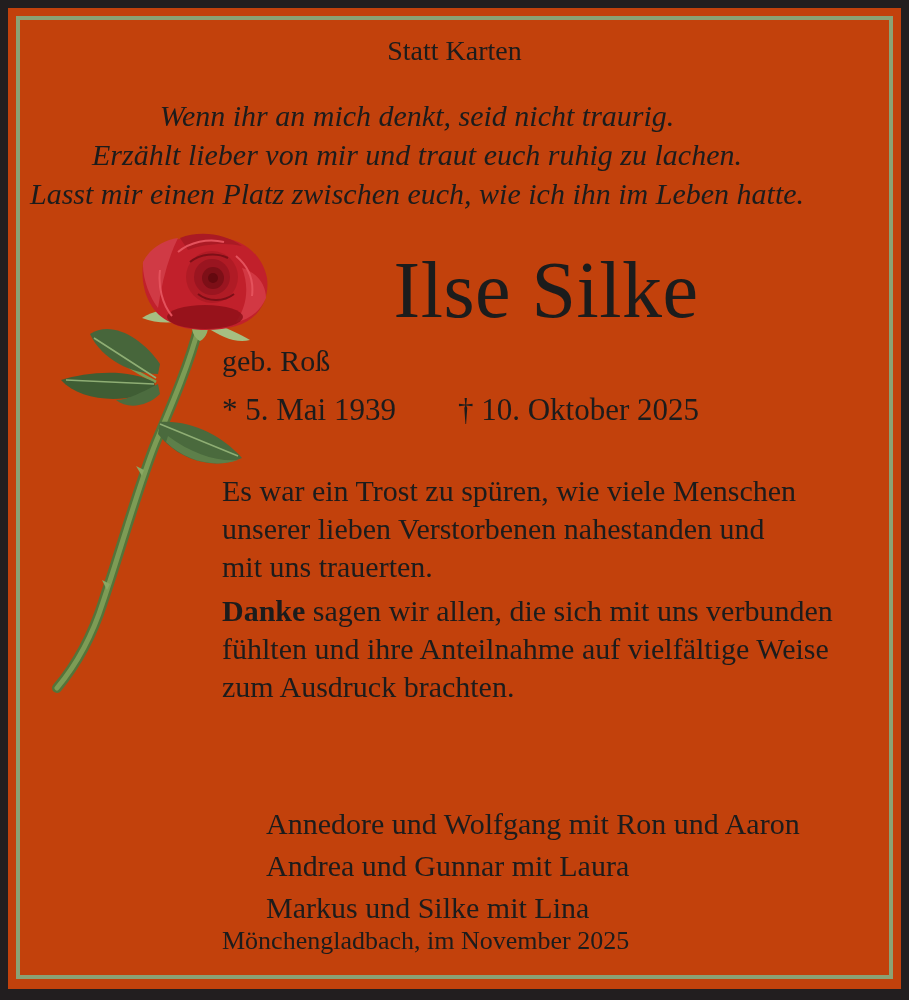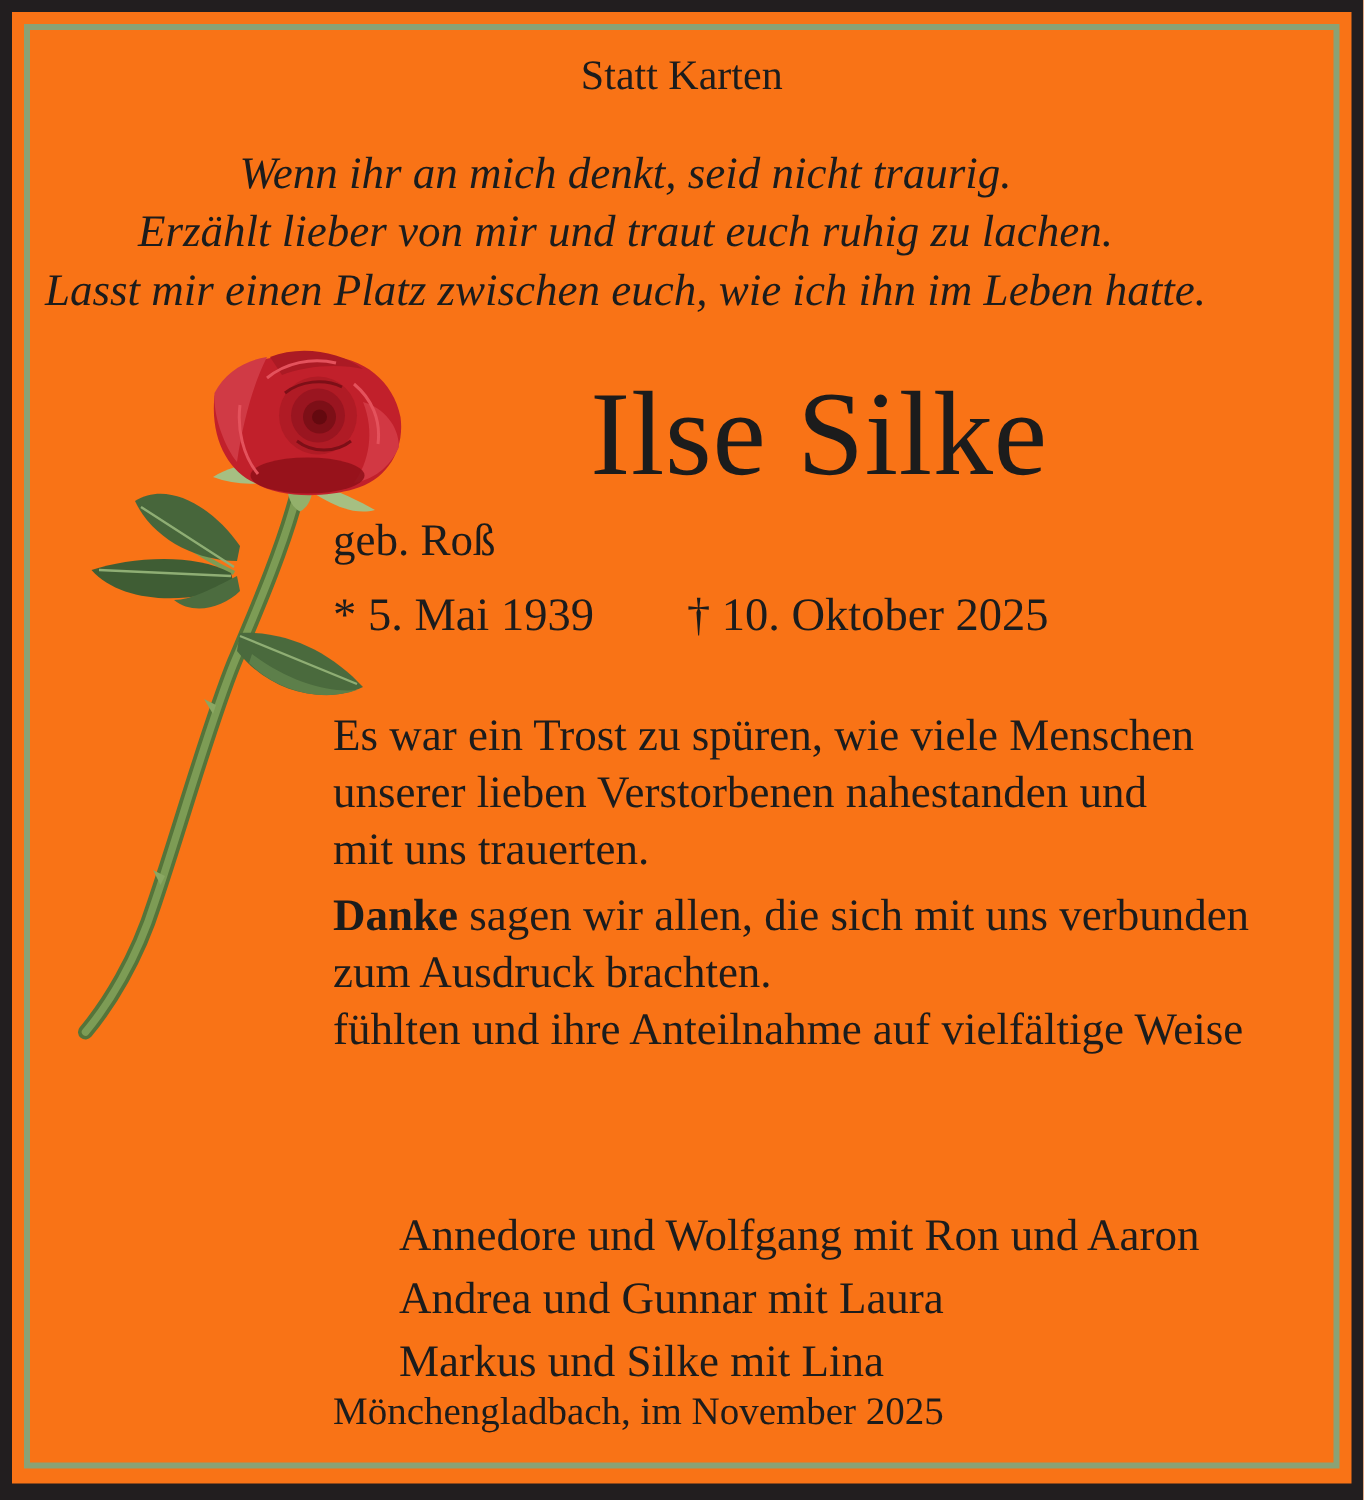--- a/index.html
+++ b/index.html
@@ -1,19 +1,19 @@
 <!DOCTYPE html>
 <html><head>
 <meta charset="utf-8">
 <style>
   html,body{margin:0;padding:0;background:#ffffff;}
   .page{
     position:relative;
     width:909px;height:1000px;
-    background:#f97316;
+    background:#c2410c;
     font-family:"Liberation Serif","DejaVu Serif",serif;
     color:#1c1c1c;
     overflow:hidden;
   }
   .frame-outer{
     position:absolute;inset:0;
     border:8px solid #221e1f;
     border-bottom-width:11px;
     box-sizing:border-box;
   }
@@ -110,22 +110,22 @@
   </div>
 
   <div class="col para p1">
     <div>Es war ein Trost zu spüren, wie viele Menschen</div>
     <div>unserer lieben Verstorbenen nahestanden und</div>
     <div>mit uns trauerten.</div>
   </div>
 
   <div class="col para p2">
     <div><b>Danke</b><span> sagen wir allen, die sich mit uns verbunden</span></div>
+    <div>fühlten und ihre Anteilnahme auf vielfältige Weise</div>
     <div>zum Ausdruck brachten.</div>
-    <div>fühlten und ihre Anteilnahme auf vielfältige Weise</div>
   </div>
 
   <div class="col family">
     <div>Annedore und Wolfgang mit Ron und Aaron</div>
     <div>Andrea und Gunnar mit Laura</div>
     <div>Markus und Silke mit Lina</div>
   </div>
 
   <div class="col closing">Mönchengladbach, im November 2025</div>
 

